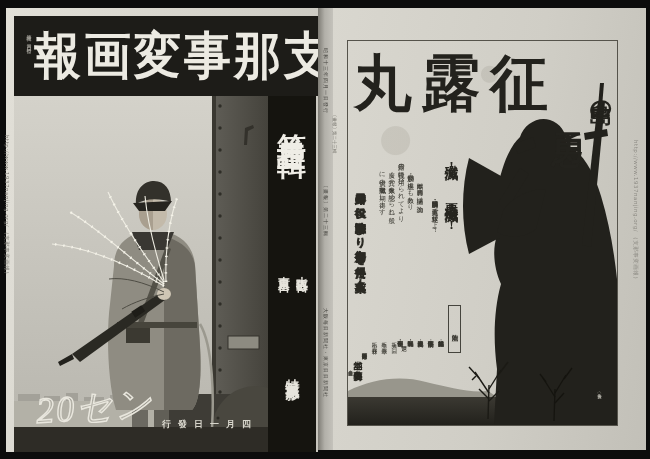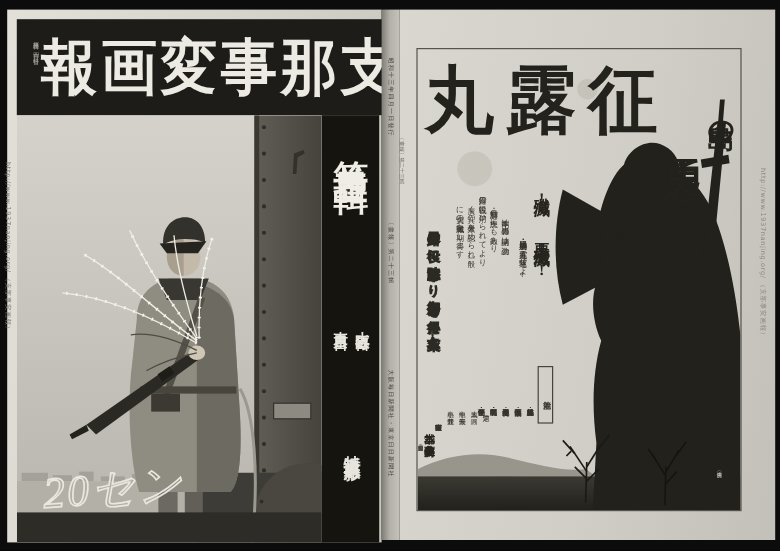--- a/index.html
+++ b/index.html
@@ -178,20 +178,21 @@
             <path d="M152,186 C151,152 156,122 163,102"></path>
           </g>
           <g fill="none" stroke="#4e4c44" stroke-width="1">
             <path d="M150,196 C130,186 110,181 95,183"></path>
             <path d="M150,198 C135,201 120,206 108,213"></path>
           </g>
         </g>
         <rect x="0" y="331" width="254" height="25" fill="#2e2c26"></rect>
       </svg>
       <div id="price-tag">20セン</div>
+      <div id="pub-date">行發日一月四</div>
     </div>
 
     <div id="volume-strip">
       <div id="volume-no" class="vt">第廿三輯</div>
       <div id="credits-pair">
         <div>大阪毎日</div>
         <div>東京日日</div>
       </div>
       <div id="credit-bottom" class="vt">特派員撮影</div>
     </div>

